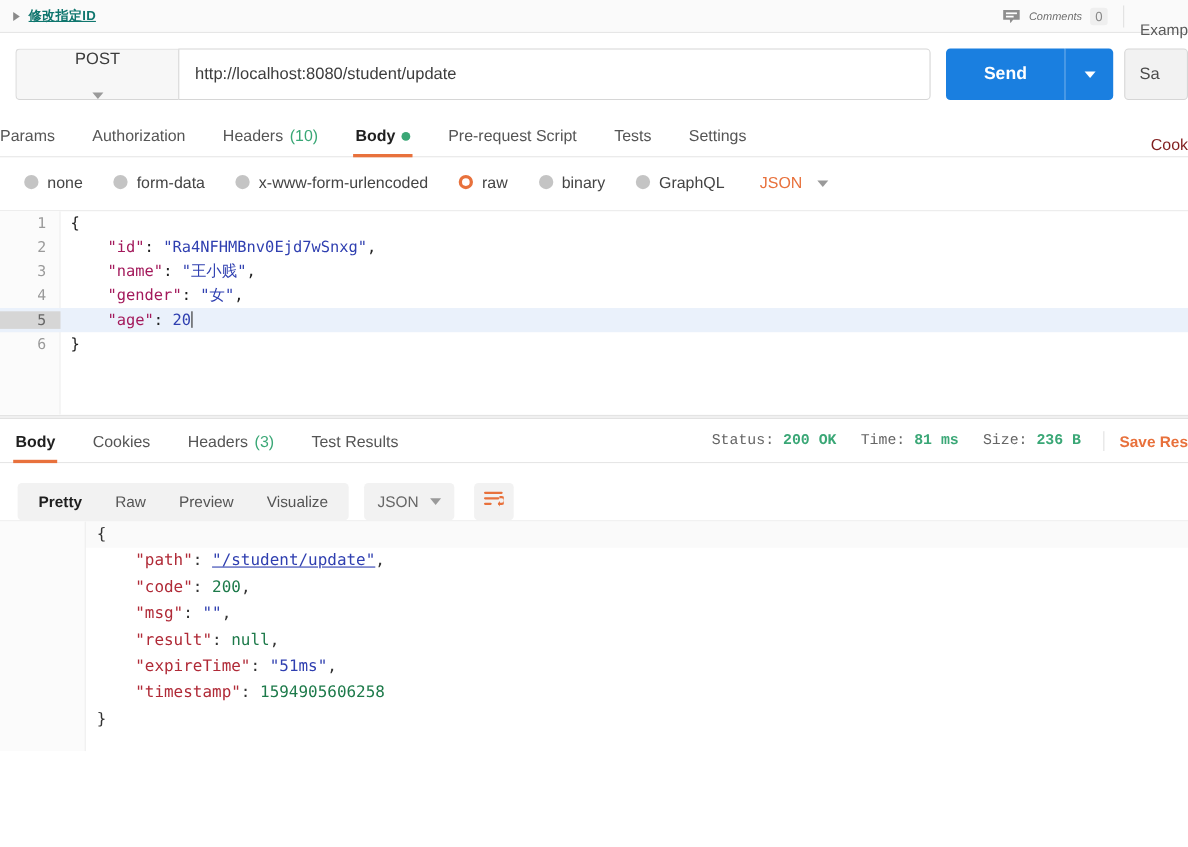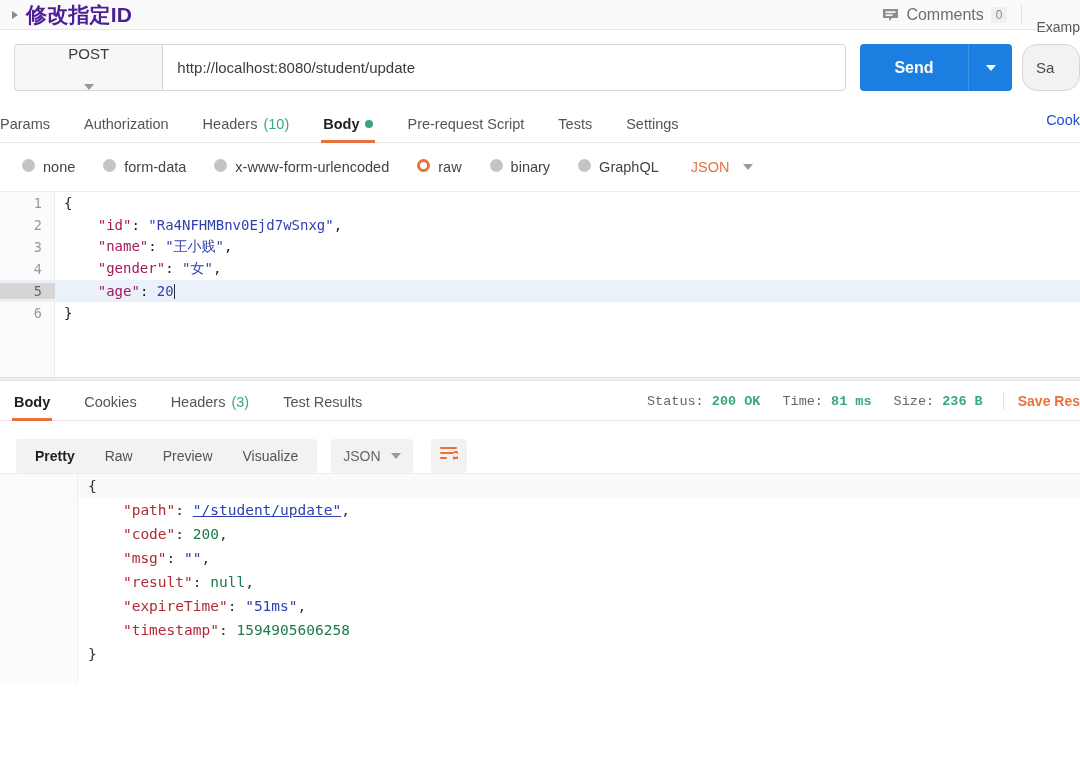--- a/index.html
+++ b/index.html
@@ -24,34 +24,35 @@
     display: flex; align-items: center;
     padding-left: 12px; gap: 8px;
   }
   .tri-right {
     width: 0; height: 0;
     border-left: 6px solid #8a8a8a;
     border-top: 4px solid transparent;
     border-bottom: 4px solid transparent;
   }
   .req-title-text {
-    font-size: 21px; color: #4c1d95; font-weight: bold;
+    font-size: 12px; color: #0f766e; font-weight: bold;
     letter-spacing: .2px;
+    text-decoration: underline;
   }
   .topbar-right {
     position: absolute; right: 0; top: 0; height: 30px;
     display: flex; align-items: center;
   }
   .comments-group {
     display: flex; align-items: center; gap: 7px;
     padding: 0 14px 0 10px;
     border-right: 1px solid #e0e0e0; height: 20px;
   }
   .comment-icon { width: 17px; height: 17px; display:block; }
-  .comments-label { font-size: 16px; color: #6e6e6e; }
+  .comments-label { font-size: 10px; color: #6e6e6e; font-style: italic; }
   .comments-count {
     font-size: 12px; color: #8a8a8a;
     background: #efefef; border-radius: 3px;
     padding: 1px 5px;
   }
   .examples-label { font-size: 14px; color: #5a5a5a; padding-left: 14px; margin-top: 24px; }
 
   
   .urlbar-wrap {
     padding: 14px 0 0 14px;
@@ -106,21 +107,21 @@
     width: 0; height: 0;
     border-left: 5px solid transparent;
     border-right: 5px solid transparent;
     border-top: 6px solid #ffffff;
   }
   .save-btn {
     margin-left: 10px;
     height: 47px; width: 60px;
     background: #f2f2f2;
     border: 1px solid #d6d6d6;
-    border-radius: 15px;
+    border-radius: 4px;
     display: flex; align-items: center;
     padding-left: 13px;
     font-size: 15px; color: #4a4a4a;
     overflow: hidden; white-space: nowrap;
   }
 
   
   .req-tabs {
     margin-top: 14px;
     height: 38px;
@@ -141,22 +142,22 @@
     content: ""; position: absolute;
     left: -2px; right: -2px; bottom: -1px;
     height: 3px; background: #e8713c;
   }
   .hdr-count { color: #3aa776; }
   .green-dot {
     width: 8px; height: 8px; border-radius: 50%;
     background: #3aa776; display: inline-block;
   }
   .cookies-link {
-    position: absolute; right: 0; bottom: 14px;
-    font-size: 14.5px; color: #1d4ed8;
+    position: absolute; right: 0; bottom: 2px;
+    font-size: 14.5px; color: #7f1d1d;
   }
 
   
   .bodytype-row {
     height: 48px;
     display: flex; align-items: center;
     padding-left: 22px;
     background: #fff;
   }
   .radio-item {

